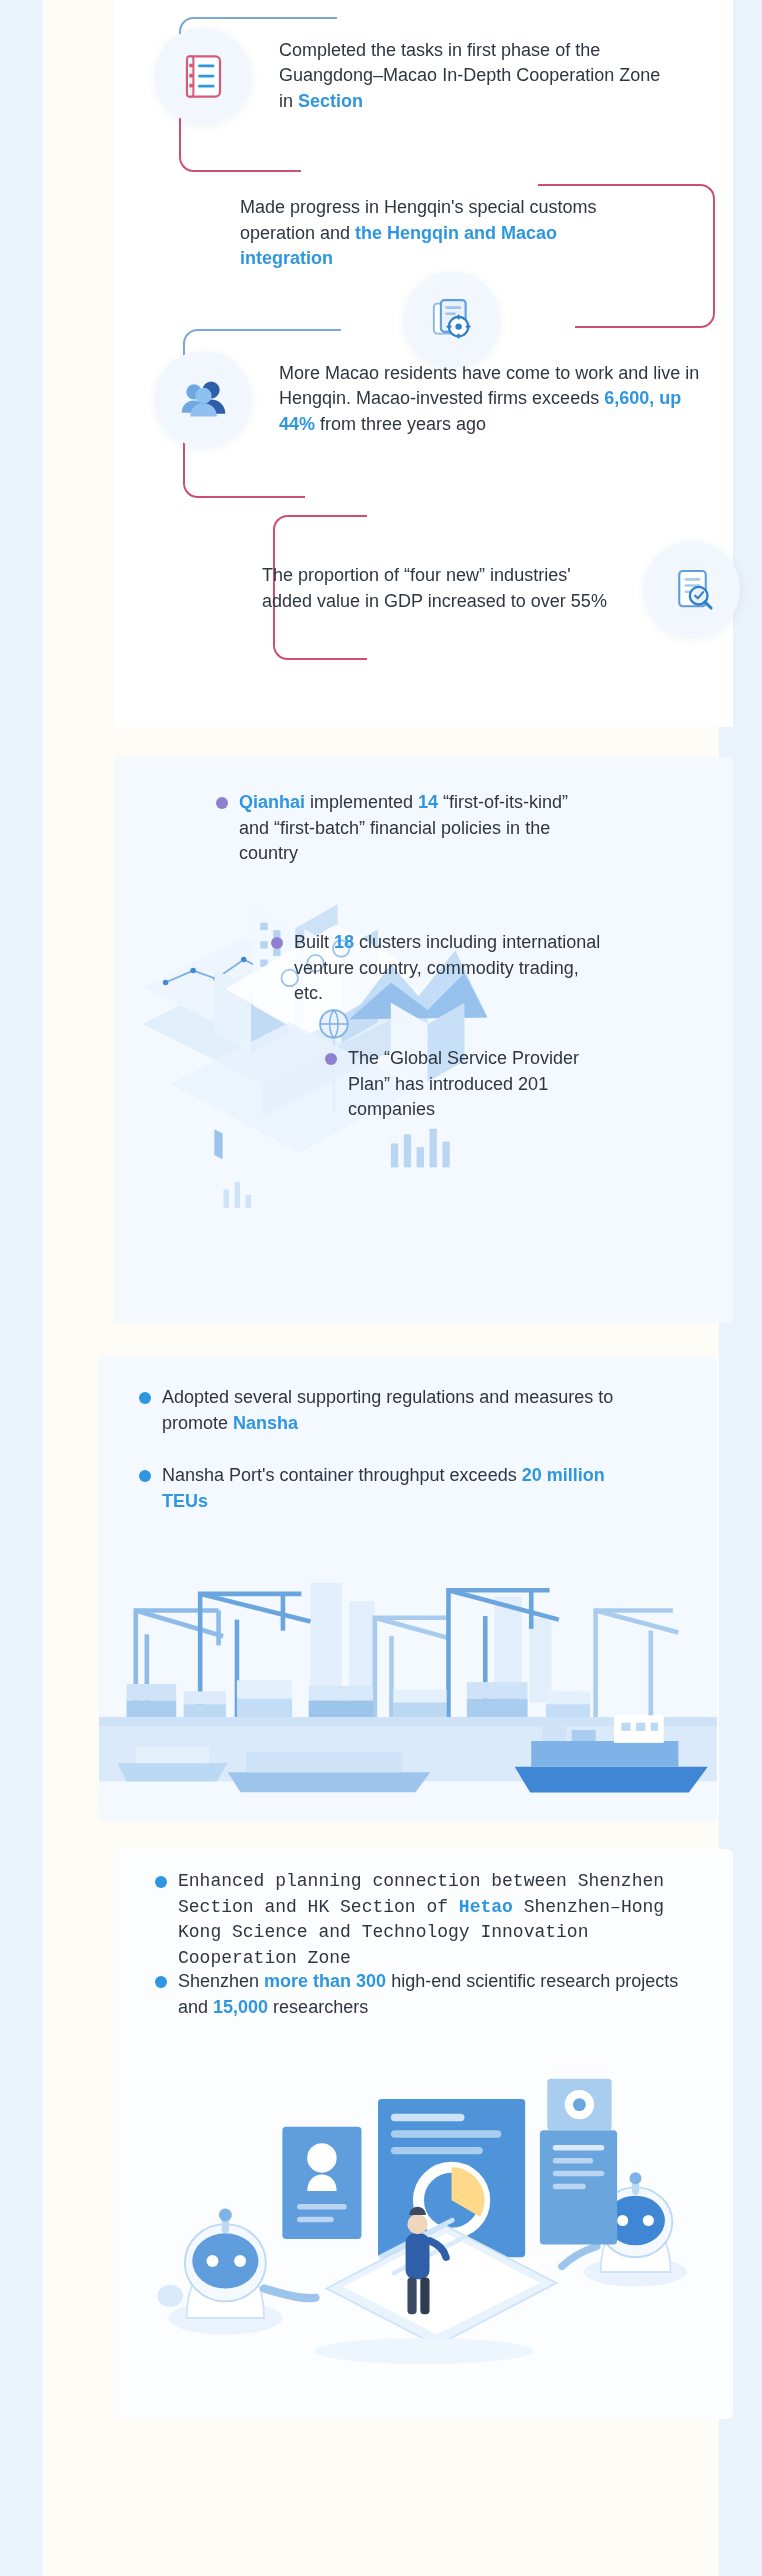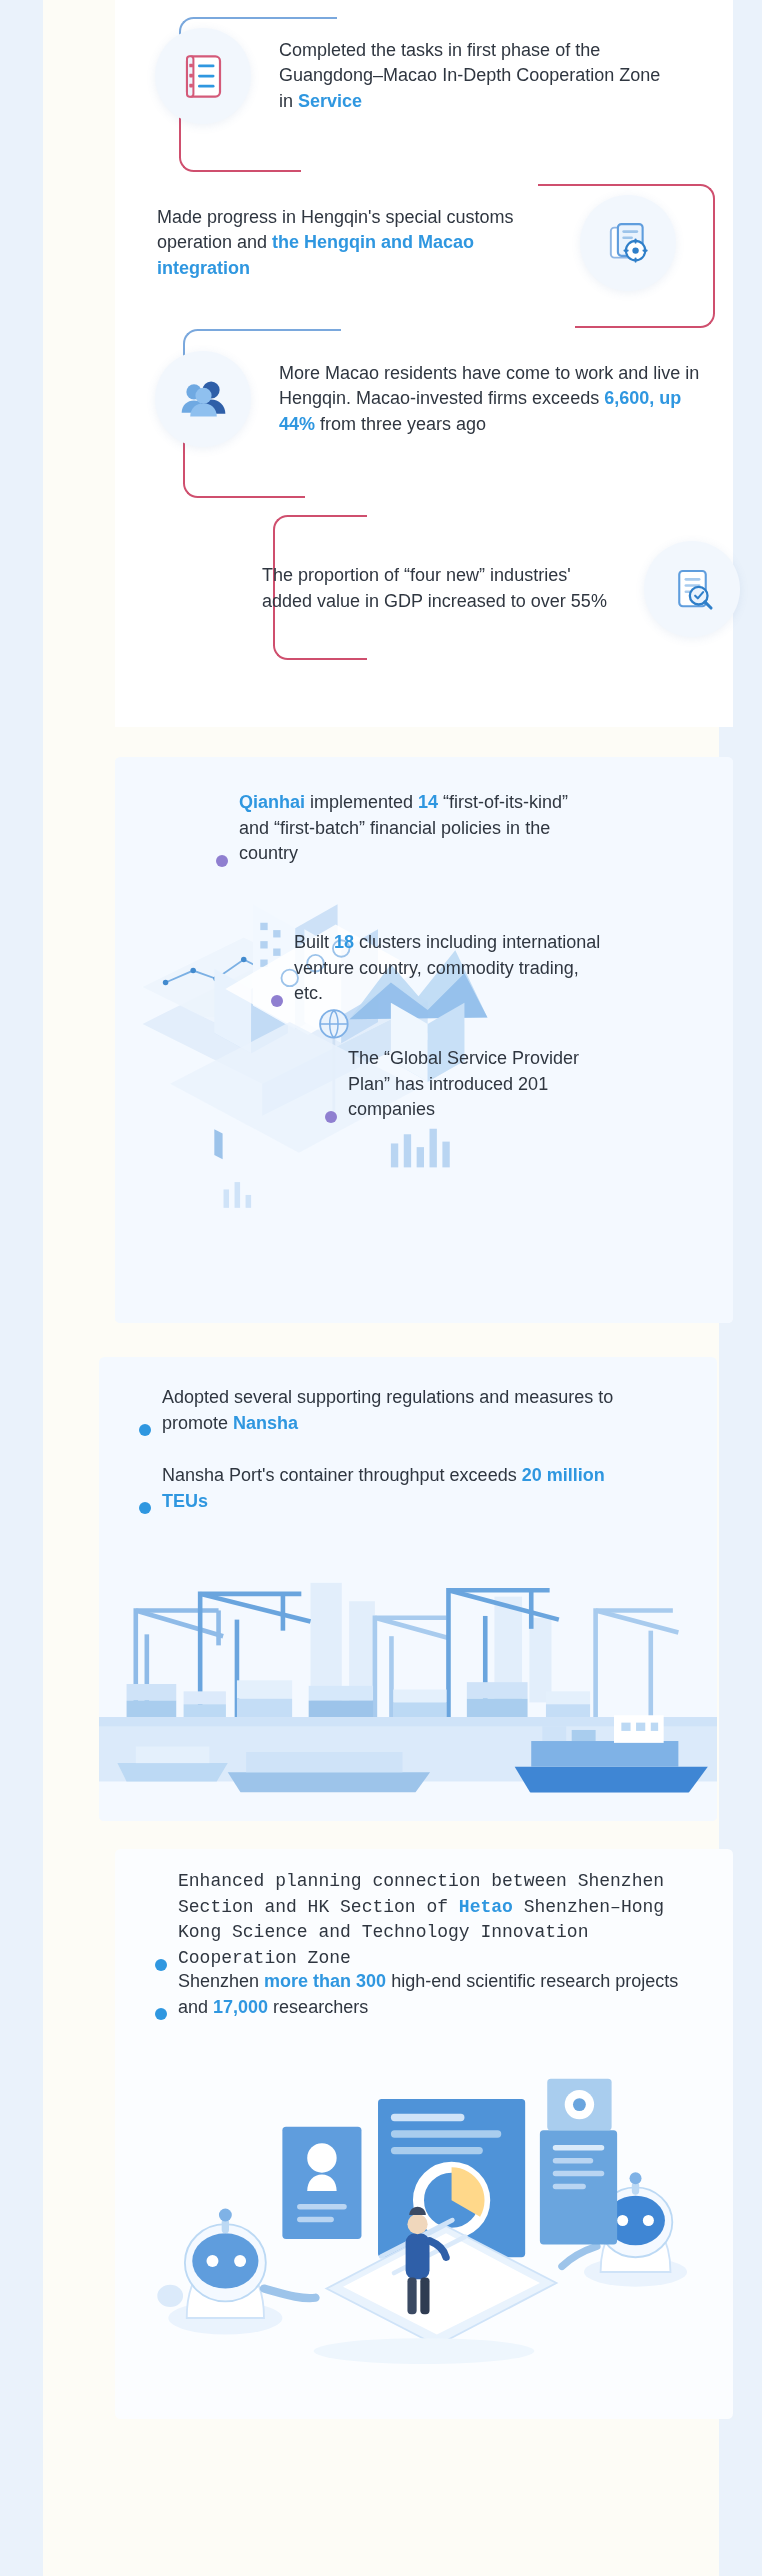--- a/index.html
+++ b/index.html
@@ -79,21 +79,21 @@
     top: 757px;
     width: 618px;
     height: 566px;
     background: #f4f9ff;
     border-radius: 5.5px;
     overflow: hidden;
   }
   .bullet-item {
     position: absolute;
     display: flex;
-    align-items: flex-end;
+    align-items: flex-start;
   }
   .dot {
     width: 12px; height: 12px;
     border-radius: 50%;
     background: #8f7fd0;
     flex: none;
     margin-top: 7.4px;
     margin-right: 11px;
   }
   .dot.blue { background: #2f97e0; }
@@ -147,30 +147,30 @@
             <rect x="12" y="8" width="7" height="44" rx="3" fill="#eef4fc" stroke="#d45a79" stroke-width="2.2"></rect>
             <rect x="24" y="17" width="18" height="3" rx="1.5" fill="#2f97e0"></rect>
             <rect x="24" y="28" width="18" height="3" rx="1.5" fill="#2f97e0"></rect>
             <rect x="24" y="39" width="18" height="3" rx="1.5" fill="#2f97e0"></rect>
             <rect x="14.5" y="16" width="4" height="4" rx="1" fill="#d45a79"></rect>
             <rect x="14.5" y="27" width="4" height="4" rx="1" fill="#d45a79"></rect>
             <rect x="14.5" y="38" width="4" height="4" rx="1" fill="#d45a79"></rect>
           </svg>
         </div>
         <div class="hq-text" style="margin-left:28px; width:395px;">
-          <span>Completed the tasks in first phase of the Guangdong–Macao In-Depth Cooperation Zone in </span><span class="hl-blue">Service</span>
+          <span>Completed the tasks in first phase of the Guangdong–Macao In-Depth Cooperation Zone in </span><span class="hl-blue">Section</span>
         </div>
       </div>
 
       <div class="bracket" style="left:423px; top:184px; width:175px; height:115px;
                   border-width:2.8px 2.8px 0 0; border-top-right-radius:14.7px;"></div>
       <div class="bracket" style="left:460px; top:241px; width:138px; height:85px;
                   border-width:0 2.8px 2.8px 0; border-bottom-right-radius:14.7px;"></div>
 
-      <div class="hq-row" style="left:42px; top:195px; width:561px;">
+      <div class="hq-row" style="left:42px; top:195px; width:561px;flex-direction:column;">
         <div class="hq-text" style="width:395px;">
           <span>Made progress in Hengqin's special customs operation and </span><span class="hl-blue">the Hengqin and Macao integration</span>
         </div>
         <div class="hq-badge" style="margin-left:28px;">
           <svg width="53" height="53" viewBox="0 0 60 60" aria-hidden="true">
             <rect x="10" y="12" width="26" height="34" rx="4" fill="#ffffff" stroke="#8fb6e4" stroke-width="2.2"></rect>
             <rect x="18" y="8" width="28" height="36" rx="4" fill="#eaf3fd" stroke="#5f9ddd" stroke-width="2.4"></rect>
             <rect x="23" y="15" width="18" height="3" rx="1.5" fill="#9dc4ea"></rect>
             <rect x="23" y="22" width="12" height="3" rx="1.5" fill="#9dc4ea"></rect>
             <circle cx="38" cy="38" r="11" fill="#ffffff" stroke="#2f7fc9" stroke-width="2.4"></circle>
@@ -439,21 +439,21 @@
     <div class="sec4">
       <div class="bullet-item" style="left:40px; top:20px; width:533px;font-family:Liberation Mono, monospace;">
         <span class="dot blue"></span>
         <span class="b-text">
           <span>Enhanced planning connection between Shenzhen Section and HK Section of </span><span class="hl-blue">Hetao</span><span> Shenzhen–Hong Kong Science and Technology Innovation Cooperation Zone</span>
         </span>
       </div>
       <div class="bullet-item" style="left:40px; top:120px; width:533px;">
         <span class="dot blue"></span>
         <span class="b-text">
-          <span>Shenzhen </span><span class="hl-blue">more than 300</span><span> high-end scientific research projects and </span><span class="hl-blue">17,000</span><span> researchers</span>
+          <span>Shenzhen </span><span class="hl-blue">more than 300</span><span> high-end scientific research projects and </span><span class="hl-blue">15,000</span><span> researchers</span>
         </span>
       </div>
 
       <svg width="618" height="368" viewBox="0 0 672 400" style="position:absolute;left:0;top:193px;" aria-hidden="true">
         <rect x="0" y="0" width="672" height="400" fill="#fbfdff"></rect>
 
         <g>
           <ellipse cx="120" cy="300" rx="62" ry="18" fill="#eaf3fd"></ellipse>
           <path d="M78 300c0-40 18-66 42-66s42 26 42 66z" fill="#ffffff" stroke="#cfe3f8" stroke-width="2"></path>
           <ellipse cx="120" cy="240" rx="44" ry="42" fill="#f4f9ff" stroke="#bcd9f4" stroke-width="2"></ellipse>

